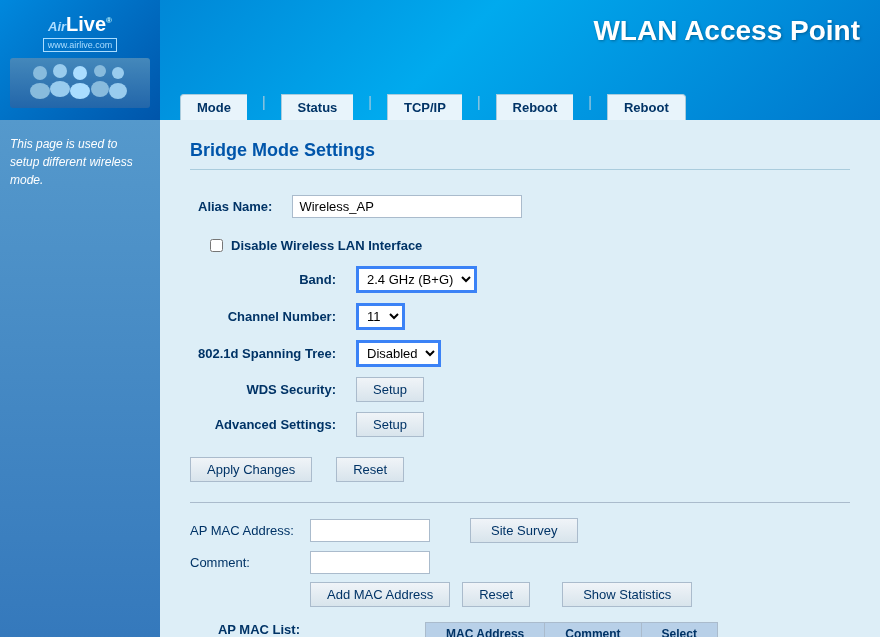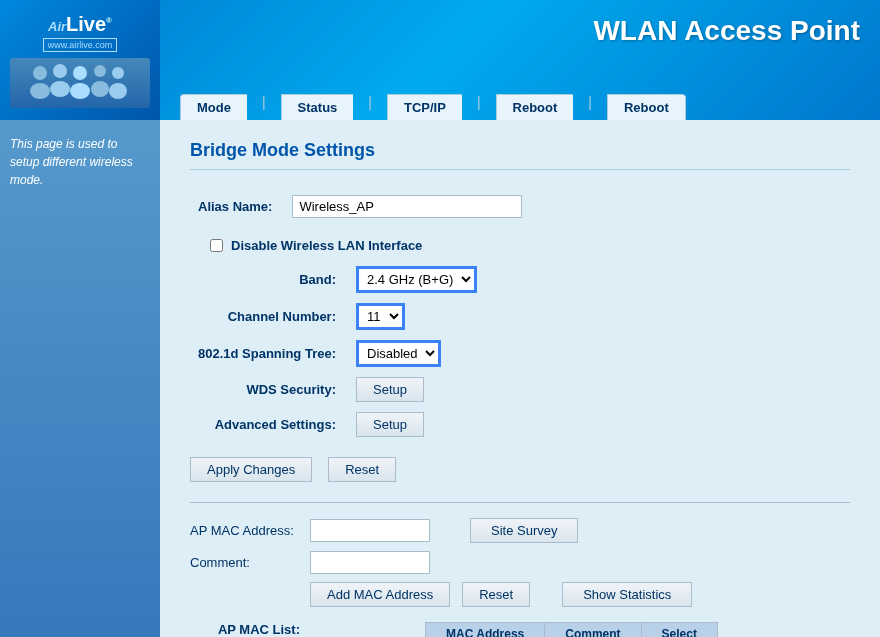--- a/index.html
+++ b/index.html
@@ -152,21 +152,21 @@
       border: 1px solid #aabbcc;
       background: linear-gradient(180deg, #f0f4f8, #d8e4ec);
       padding: 4px 16px;
       font-size: 13px;
       cursor: pointer;
       color: #003366;
     }
 
     .button-row {
       display: flex;
-      gap: 16px;
+      gap: 24px;
       margin: 15px 0 20px 0;
     }
 
     
     .mac-section {
       margin-top: 5px;
     }
     .mac-row {
       display: flex;
       align-items: center;

